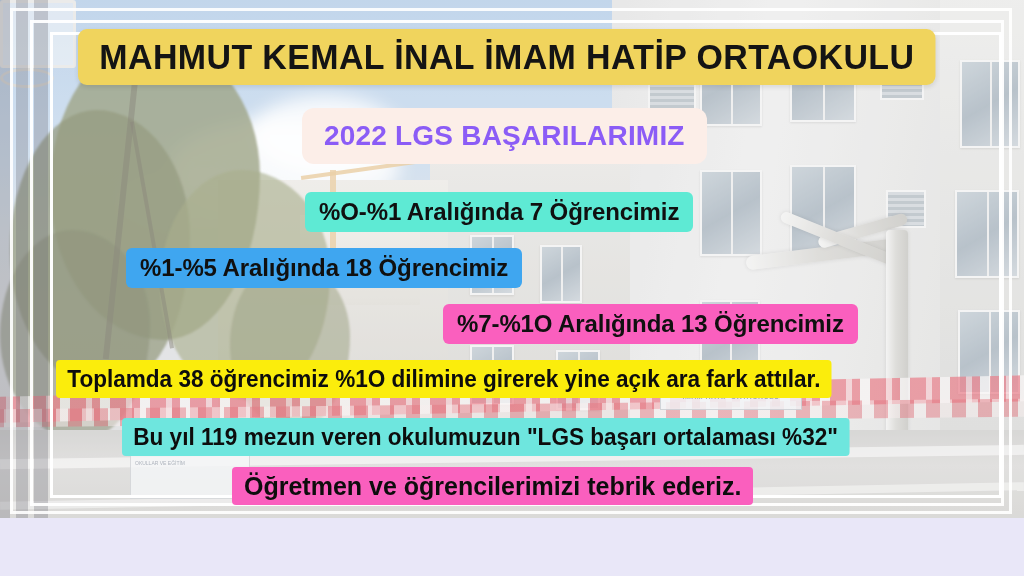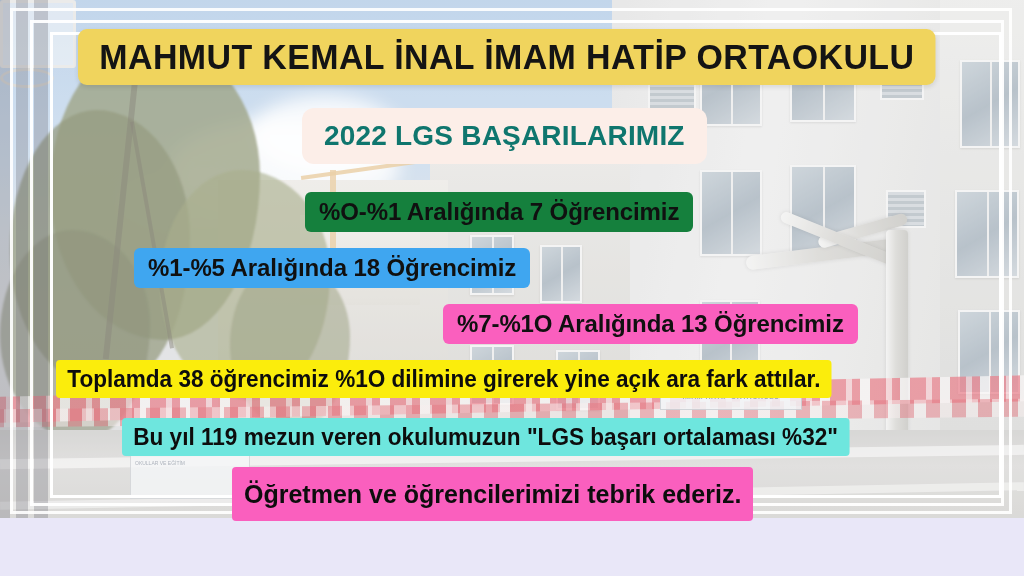--- a/index.html
+++ b/index.html
@@ -210,57 +210,57 @@
     transform-origin: left center;
     box-shadow: 0 2px 5px rgba(0,0,0,.10);
   }
 
   .b-sub {
     left: 302px; top: 108px;
     height: 56px;
     padding: 0 22px;
     background: #fceee8;
     border-radius: 12px;
-    color: #0f766e;
+    color: #8b5cf6;
     font-weight: bold;
     font-size: 28px;
     letter-spacing: .2px;
   }
 
   .b-row {
     height: 40px;
     padding: 0 14px;
     border-radius: 6px;
     color: #101010;
     font-weight: bold;
     font-size: 24px;
     letter-spacing: -.1px;
   }
 
-  .b-r1 { left: 305px; top: 192px; background: #15803d; }
-  .b-r2 { left: 134px; top: 248px; background: #3fa6f0; }
+  .b-r1 { left: 305px; top: 192px; background: #5eead4; }
+  .b-r2 { left: 126px; top: 248px; background: #3fa6f0; }
   .b-r3 { left: 443px; top: 304px; background: #fa5fbe; }
 
   .b-wide {
     height: 38px;
     padding: 0 12px;
     border-radius: 4px;
     color: #0d0d0d;
     font-weight: bold;
     font-size: 24px;
     font-stretch: condensed;
     transform: scaleX(.94);
     transform-origin: left center;
   }
   .b-r4 { left: 56px;  top: 360px; background: #fbed0c; }
   .b-r5 { left: 122px; top: 418px; background: #6ee6de; }
 
   .b-r6 {
     left: 232px; top: 467px;
-    height: 54px;
+    height: 38px;
     padding: 0 12px;
     background: #fa5fbe;
     border-radius: 4px;
     color: #0d0d0d;
     font-weight: bold;
     font-size: 25px;
   }
 </style>
 </head>
 <body>

